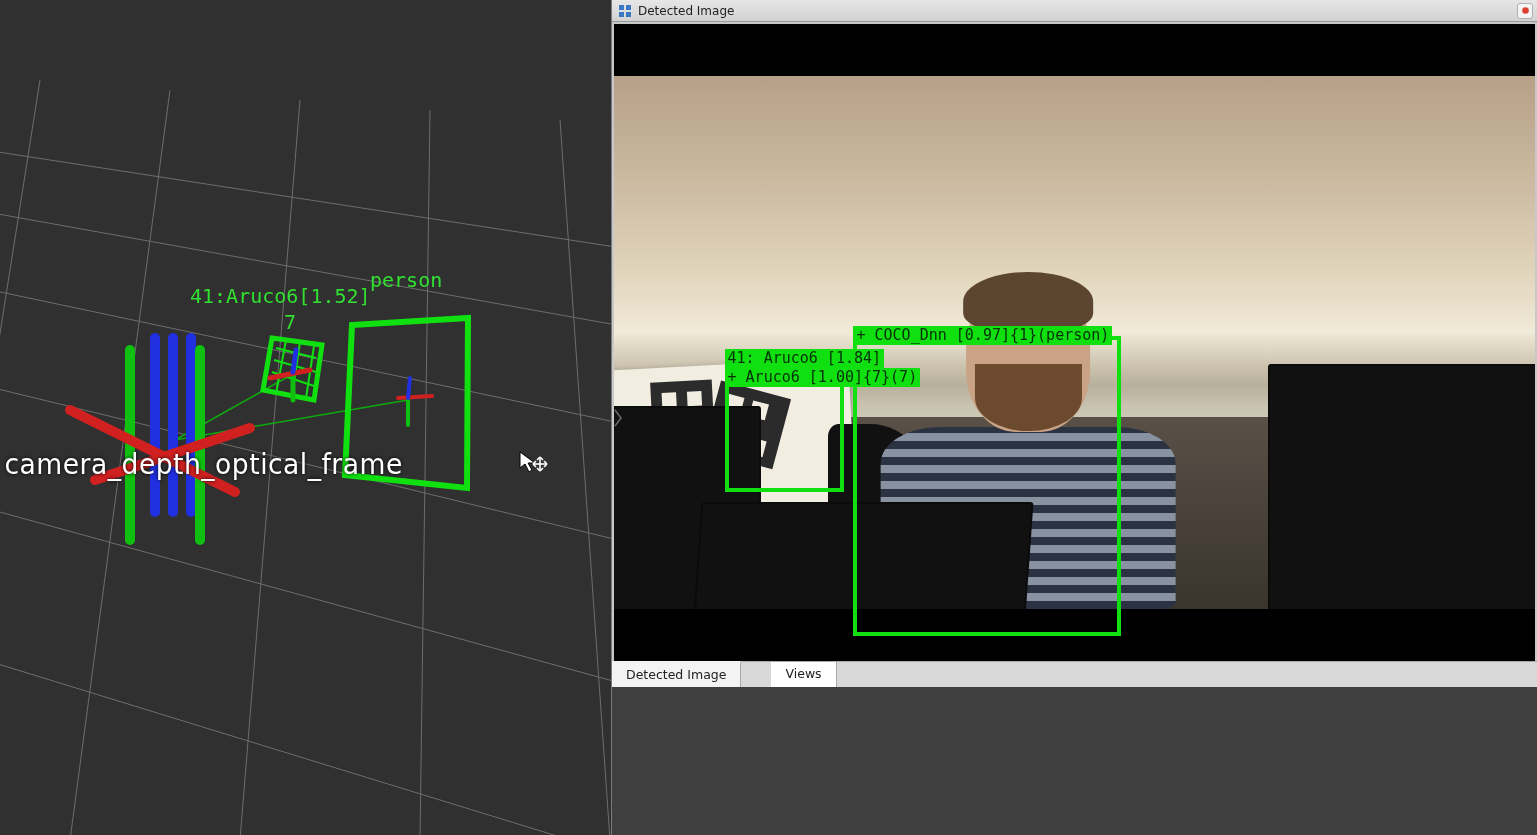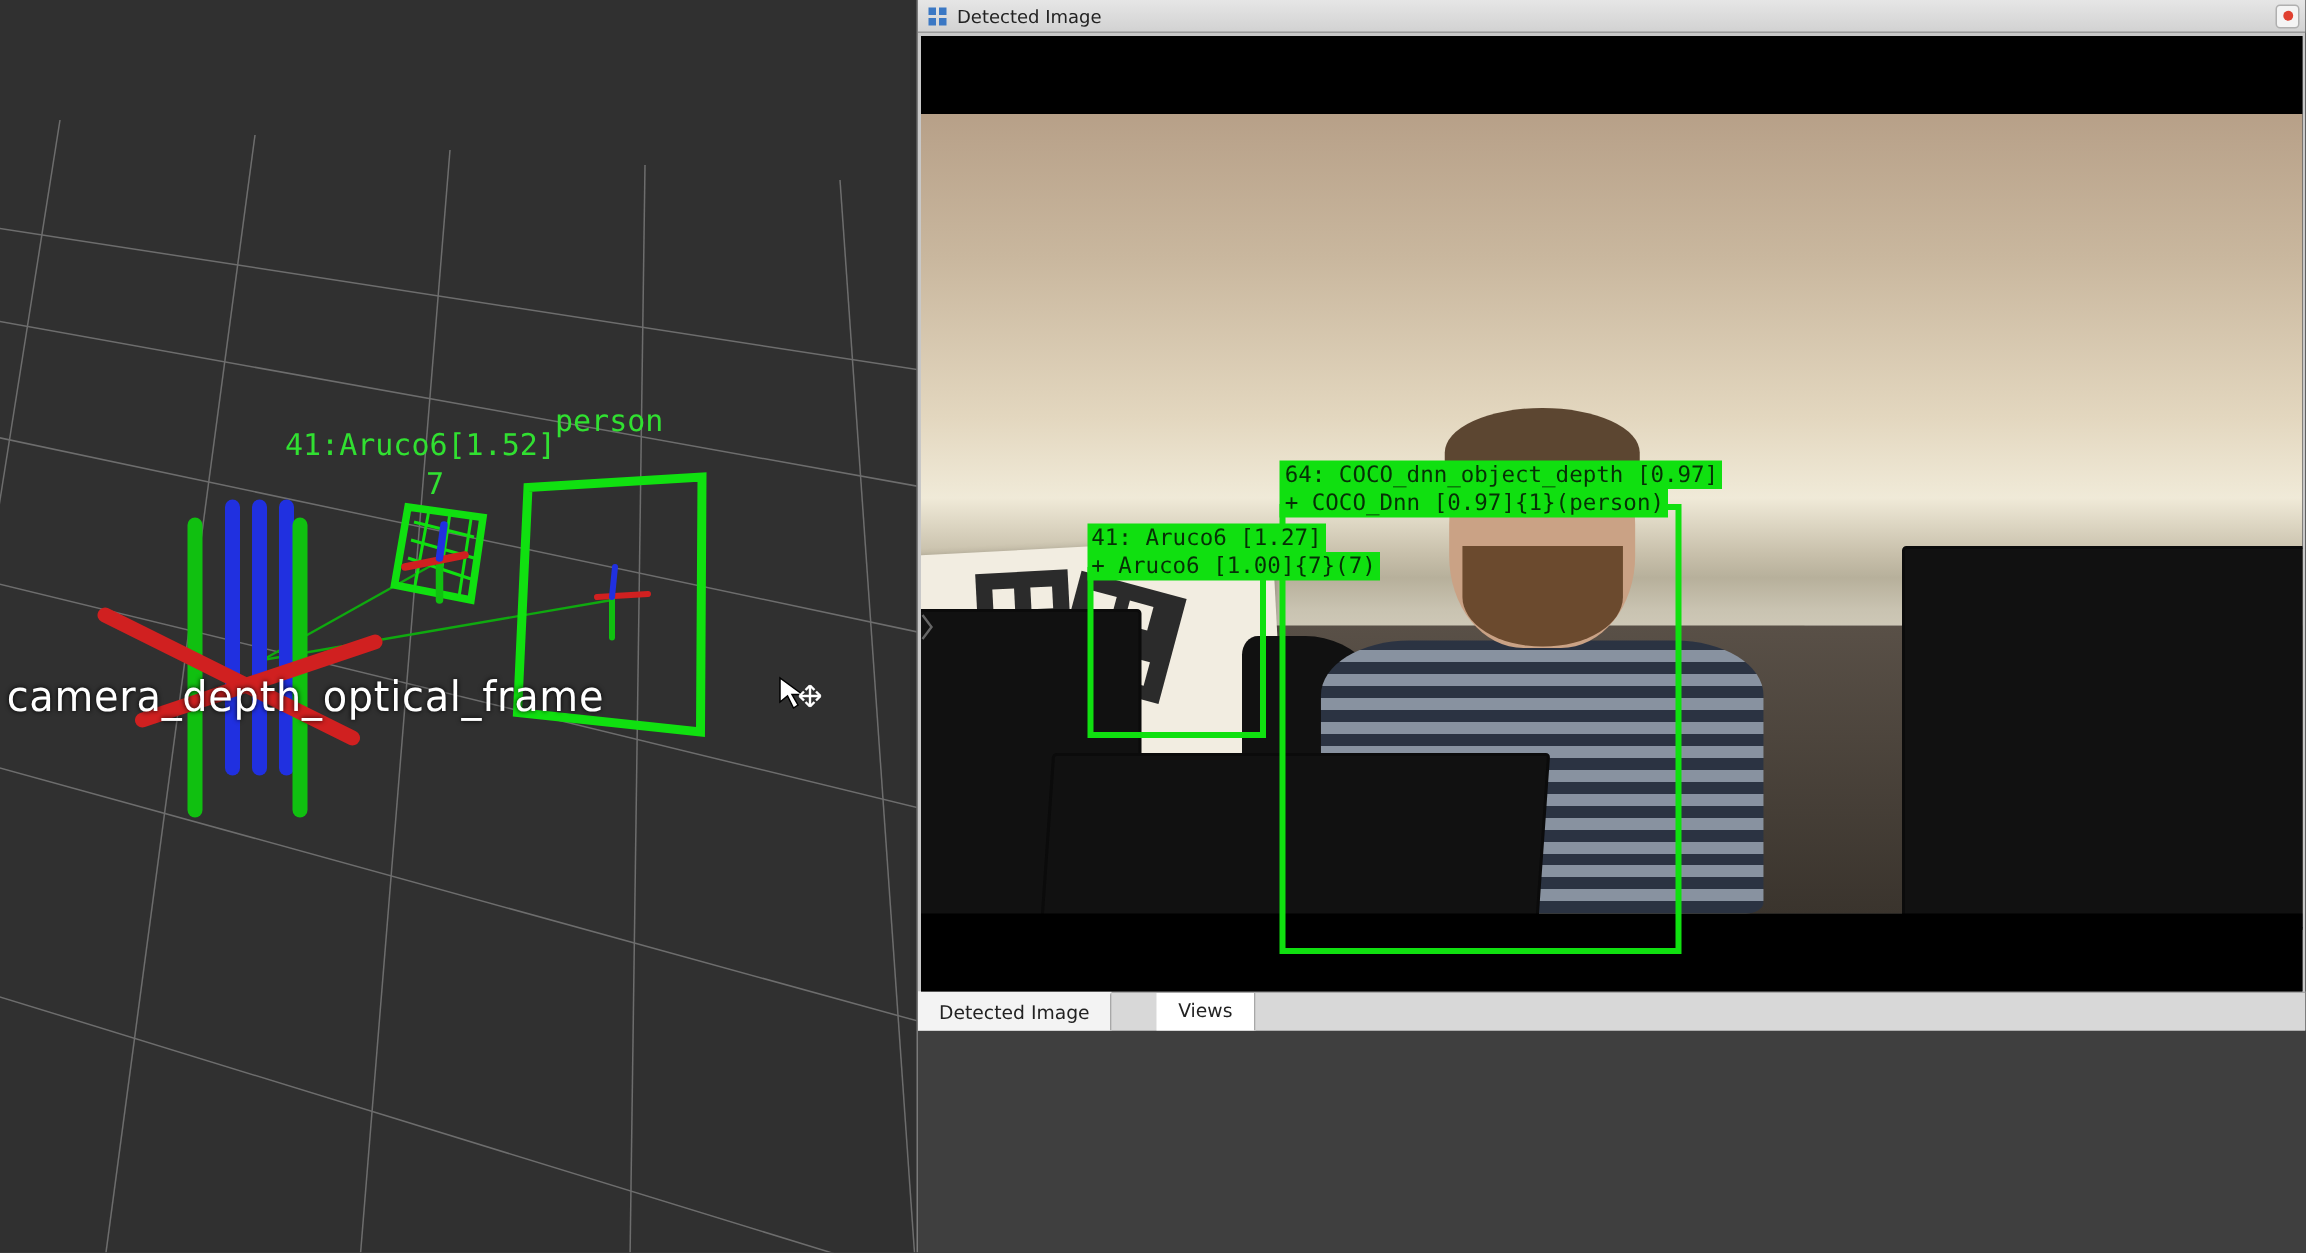--- a/index.html
+++ b/index.html
@@ -343,27 +343,27 @@
         <div class="hair"></div>
         <div class="beard"></div>
       </div>
       <div class="monitor mon-left"></div>
       <div class="monitor mon-mid"></div>
       <div class="monitor mon-right"></div>
     </div>
 
     <div class="det-box" style="left:26%; top:49%; width:29%; height:47%;"></div>
     <div class="det-label" style="left:26%; top:44.4%;">
-      <span>64: COCO_dnn_object_depth [0.97]</span><br>
+      <br>
       <span> + COCO_Dnn [0.97]{1}(person)</span>
     </div>
 
     <div class="det-box" style="left:12%; top:55.5%; width:13%; height:18%;"></div>
     <div class="det-label" style="left:12%; top:51%;">
-      <span>41: Aruco6 [1.27]</span><br>
+      <span>41: Aruco6 [1.84]</span><br>
       <span> + Aruco6 [1.00]{7}(7)</span>
     </div>
   </div>
 
   <div class="tabbar">
     <div class="tab active">Detected Image</div>
     <div class="tab inactive">Views</div>
   </div>
 </div>
 

